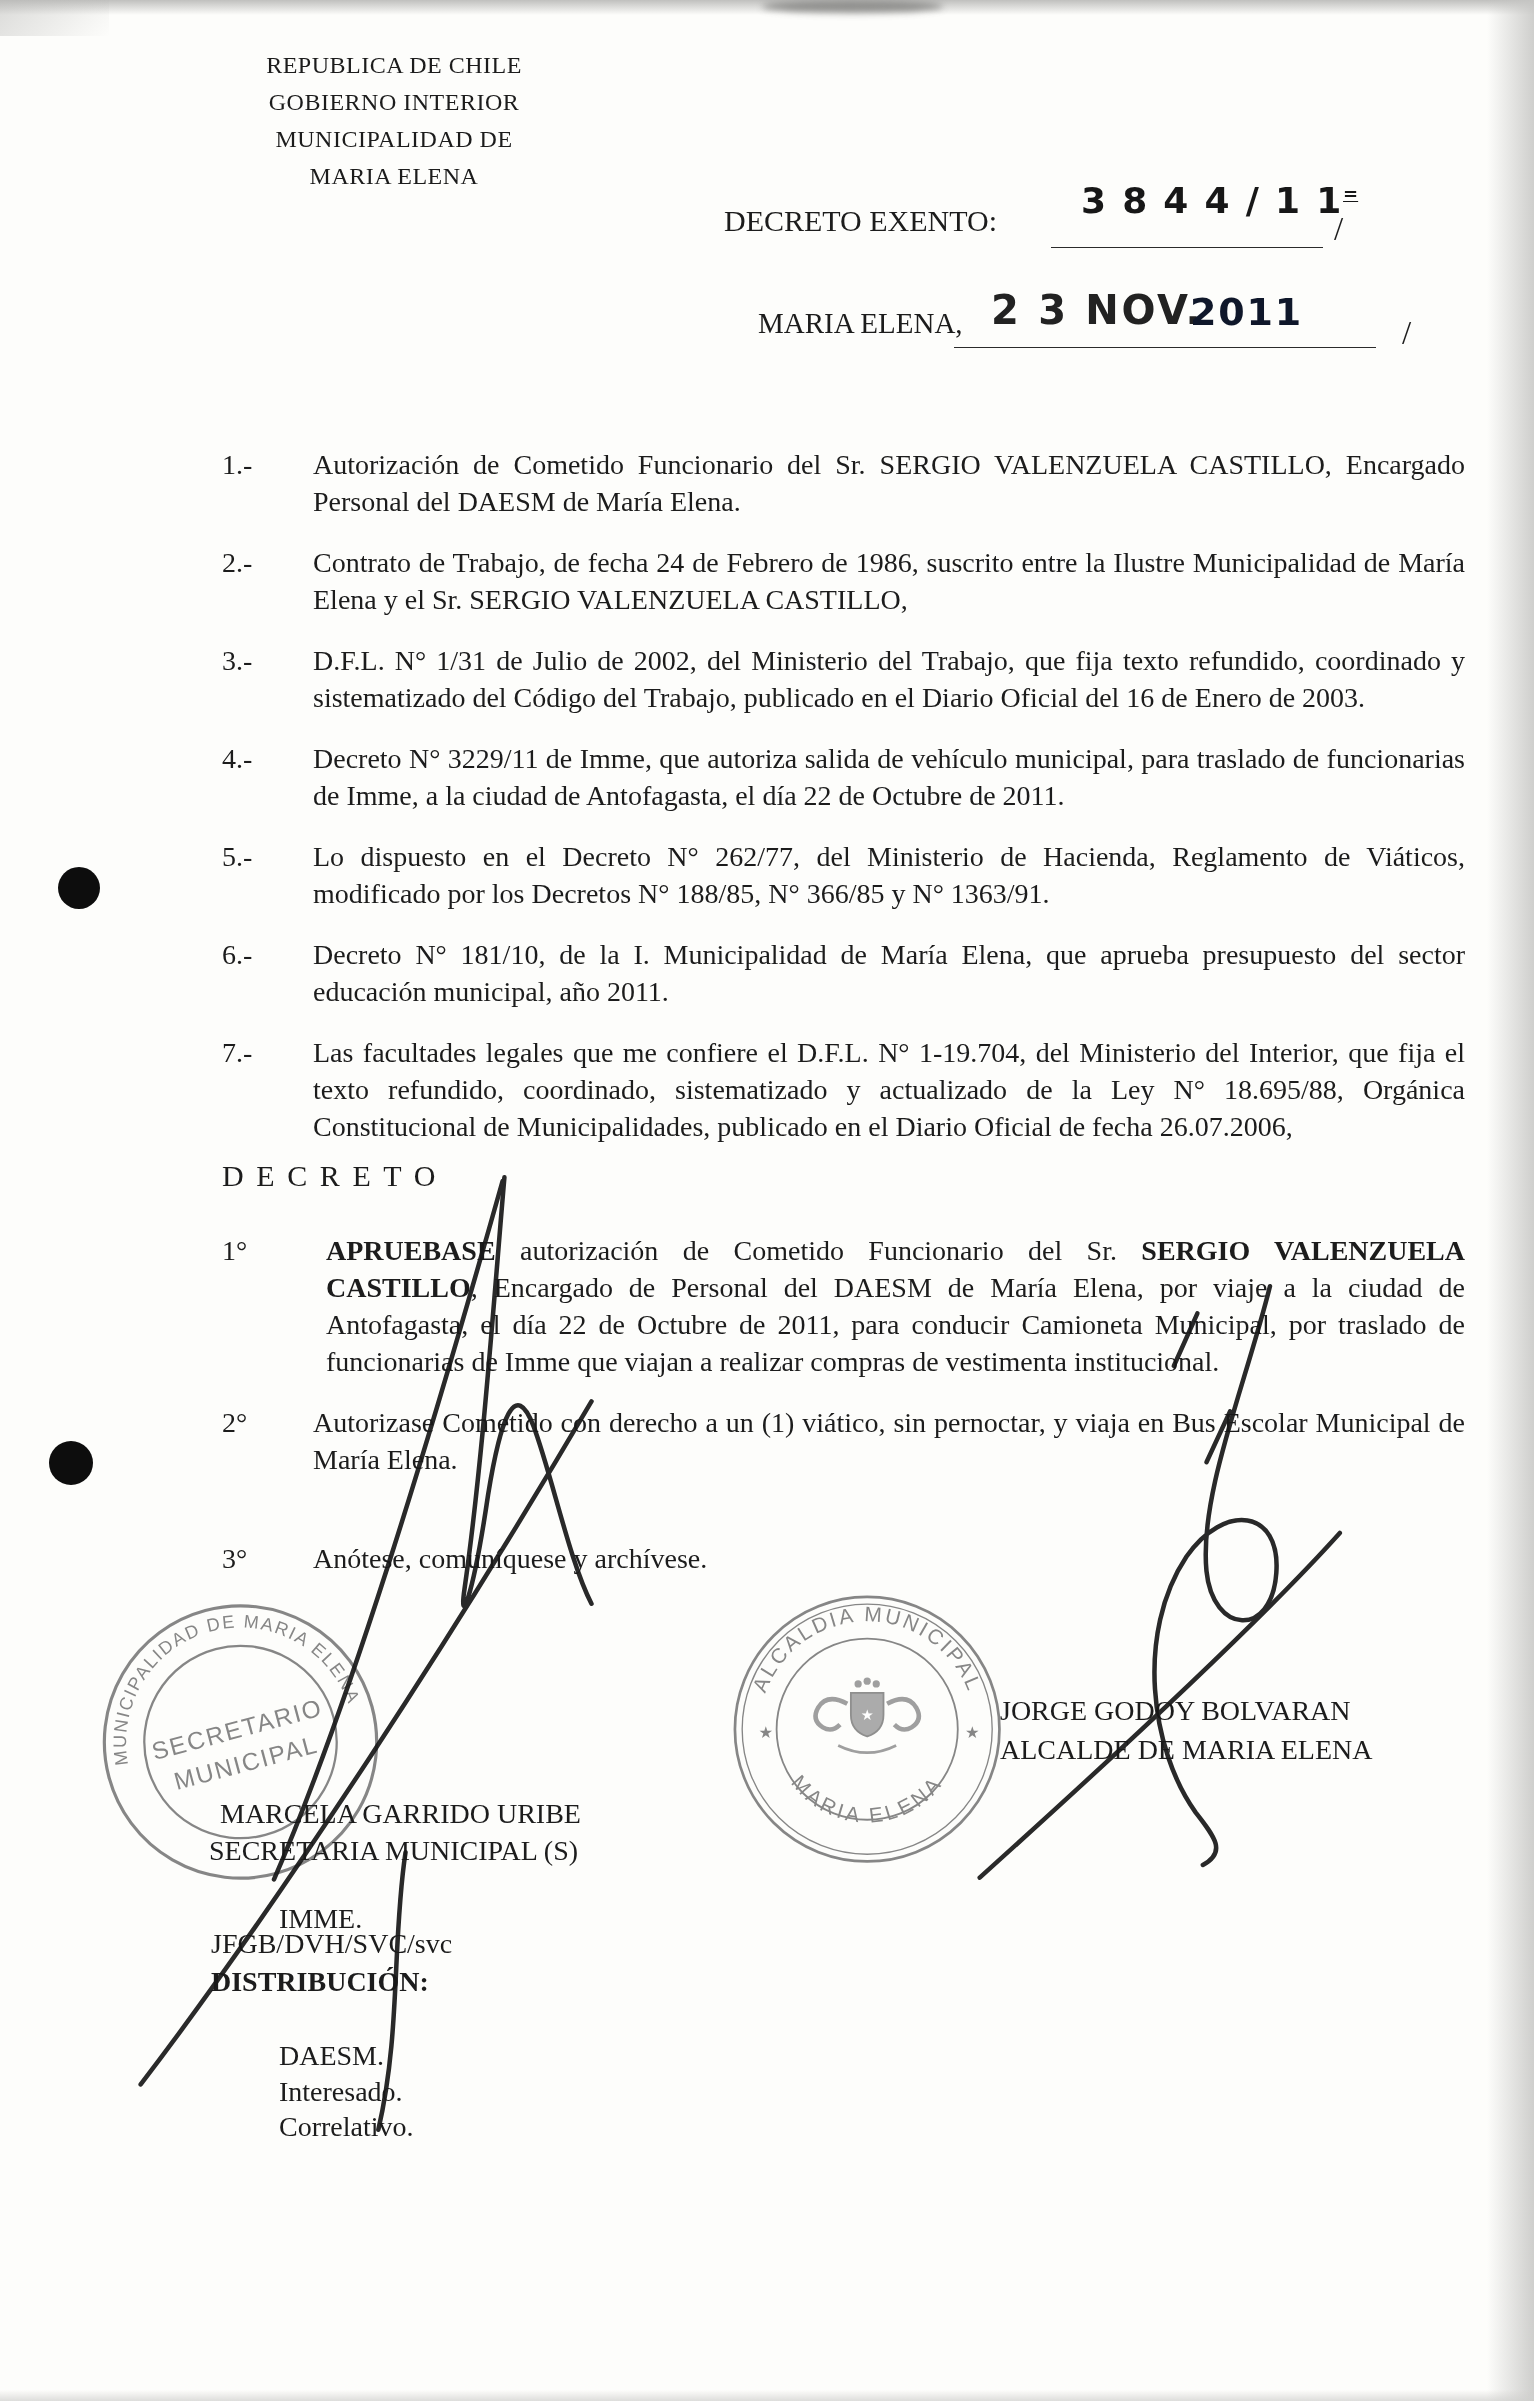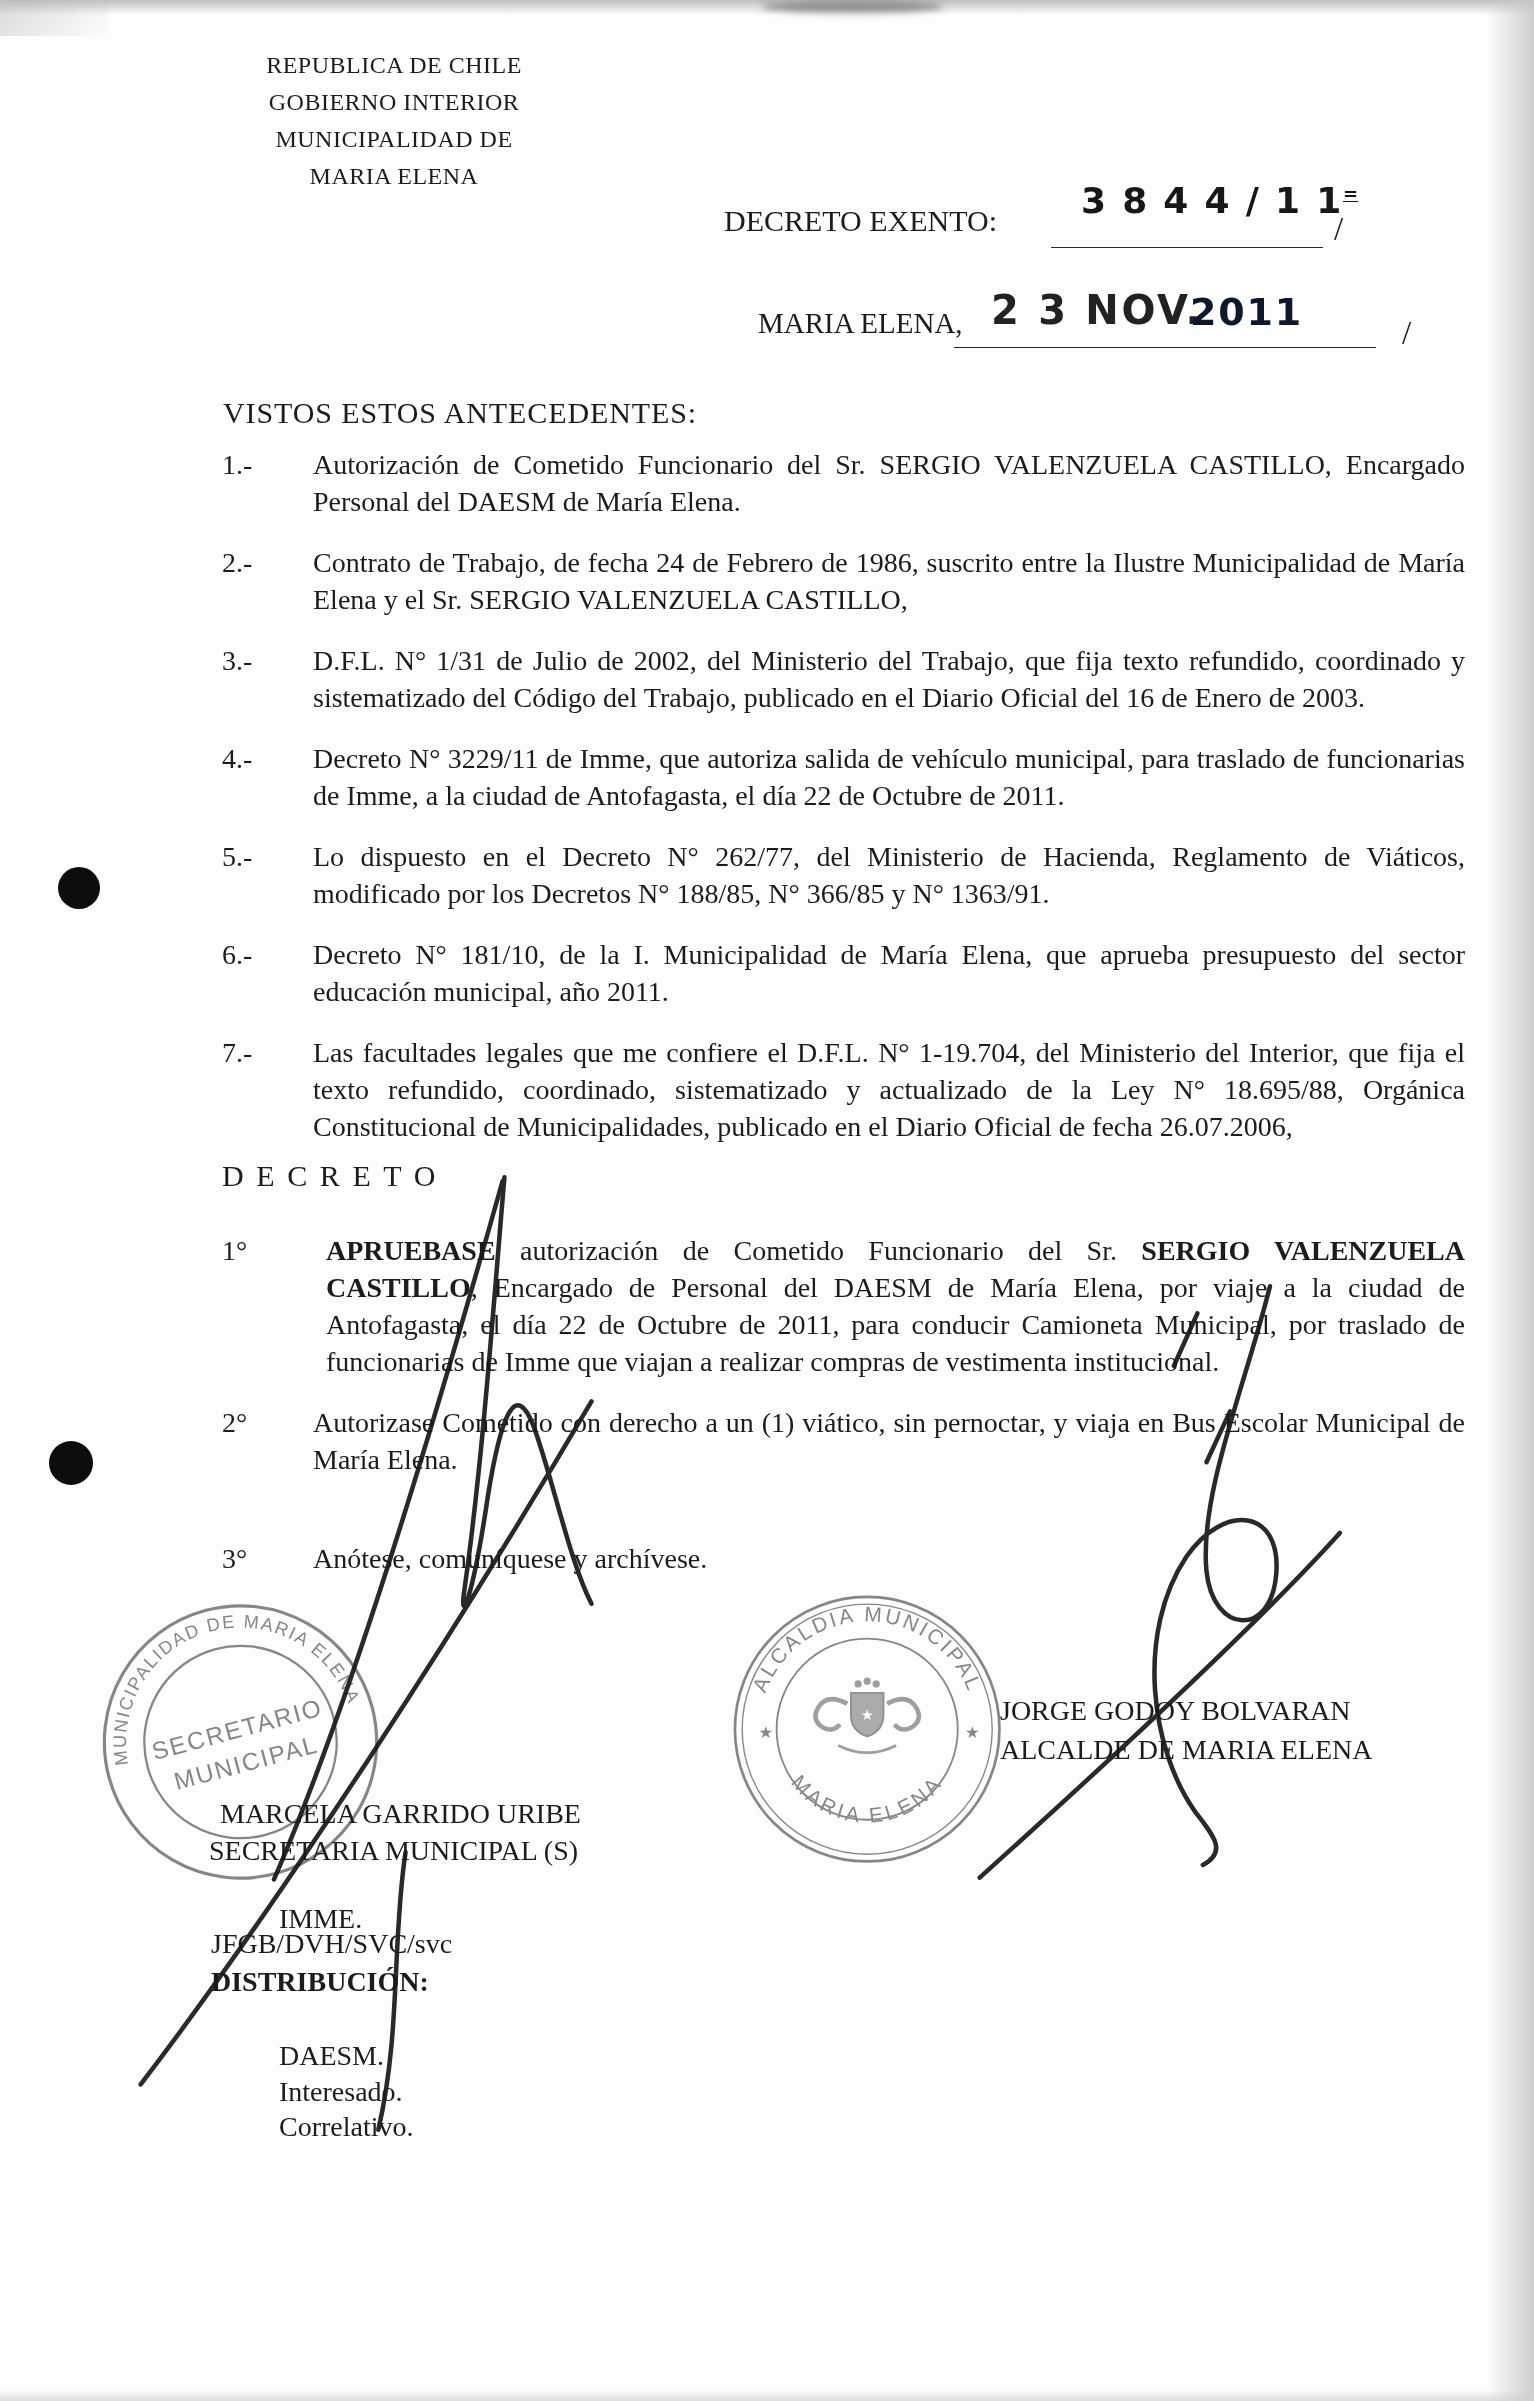--- a/index.html
+++ b/index.html
@@ -85,21 +85,20 @@
   <div class="abs" id="decreto-number"><span>3 8 4 4 / 1 1</span><span class="num-mark">=</span></div>
   <div class="rule" id="rule1"></div>
   <div class="abs" id="slash1">/</div>
 
   <div class="abs" id="place-label">MARIA ELENA,</div>
   <div class="abs" id="date-day">2 3 NOV.</div>
   <div class="abs" id="date-year">2011</div>
   <div class="rule" id="rule2"></div>
   <div class="abs" id="slash2">/</div>
 
-  <div class="abs" id="vistos-title">VISTOS ESTOS ANTECEDENTES:</div>
 
   <div class="vitem" style="top:446px">
     <span class="vnum">1.-</span>
     <div class="vtxt">Autorización de Cometido Funcionario del Sr. SERGIO VALENZUELA CASTILLO,  Encargado Personal del DAESM de María Elena.</div>
   </div>
   <div class="vitem" style="top:544px">
     <span class="vnum">2.-</span>
     <div class="vtxt">Contrato de Trabajo, de fecha 24 de Febrero de 1986, suscrito entre la Ilustre Municipalidad de María Elena y el Sr. SERGIO VALENZUELA CASTILLO,</div>
   </div>
   <div class="vitem" style="top:642px">

